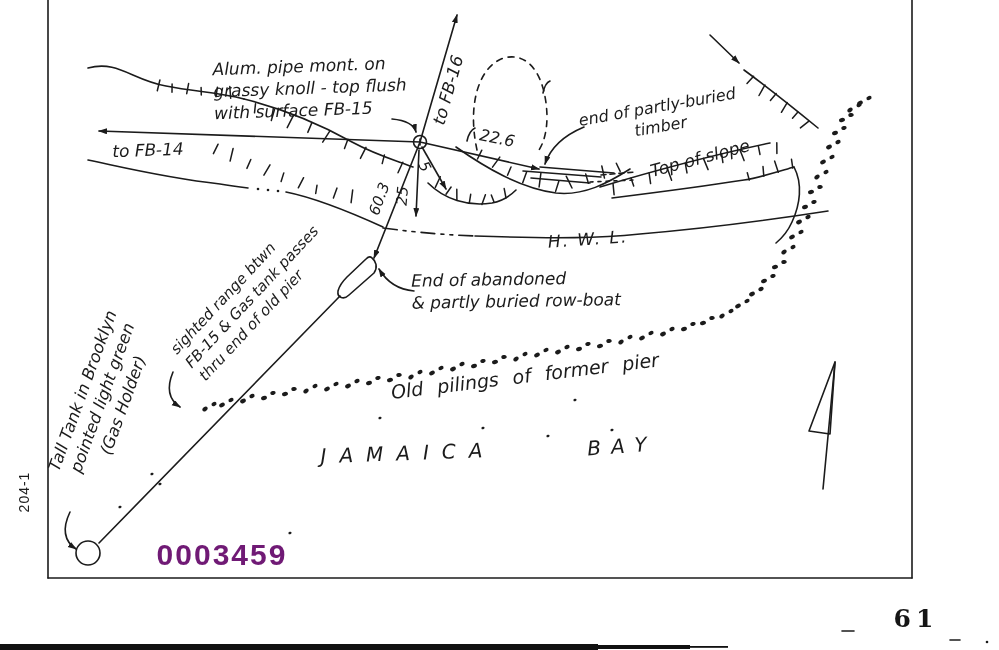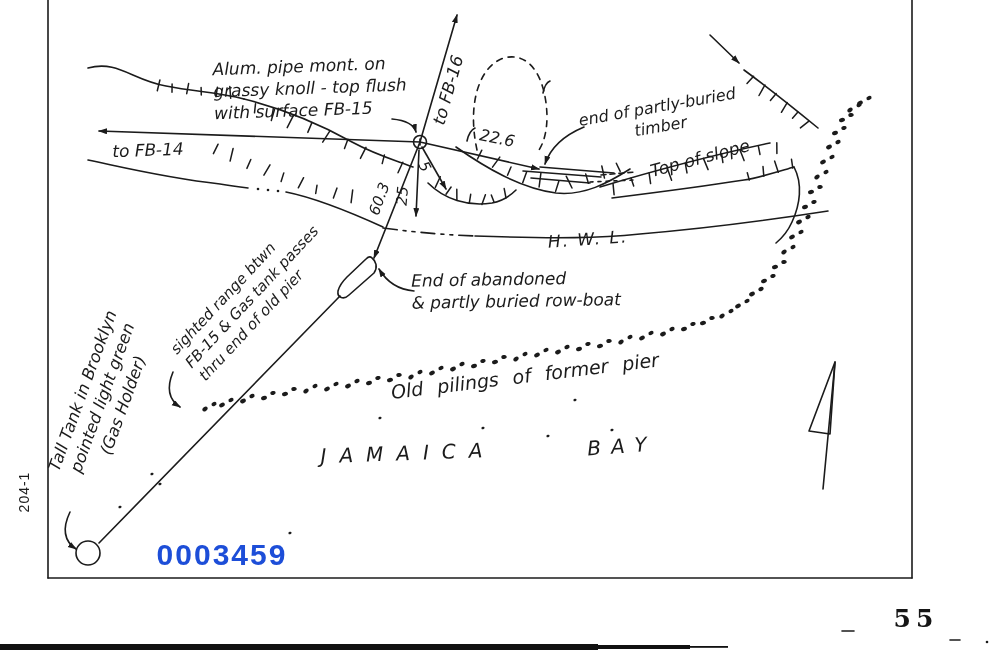--- a/index.html
+++ b/index.html
@@ -13,21 +13,21 @@
   .s{fill:none;stroke:var(--ink,#1b1b1b);stroke-width:1.6;stroke-linecap:round;stroke-linejoin:round;}
   .label{
     position:absolute;color:var(--ink,#1b1b1b);
     white-space:pre-line;line-height:1.3;
     font-style:italic;font-family:"DejaVu Sans",sans-serif;
     transform-origin:center;width:max-content;
   }
   .stamp{
     font-style:normal;font-weight:bold;
     font-family:"Liberation Sans",sans-serif;
-    letter-spacing:2px;color:#1d4ed8;
+    letter-spacing:2px;color:#701a75;
   }
   .pageno{
     font-style:normal;font-weight:bold;
     font-family:"DejaVu Serif",serif;
     letter-spacing:5px;color:#151515;
   }
   .marginlab{
     font-style:normal;font-family:"Liberation Sans",sans-serif;
     letter-spacing:1px;
   }
@@ -322,14 +322,14 @@
   <div class="label" style="left:622px;top:446px;transform:translate(-50%,-50%) rotate(-4deg);font-size:20px;letter-spacing:10px;">BAY</div>
 
   <div class="label" style="left:103px;top:398px;transform:translate(-50%,-50%) rotate(-70deg);font-size:16.5px;text-align:center;">Tall Tank in Brooklyn
 pointed light green
 (Gas Holder)</div>
 
   <div class="label marginlab" style="left:24px;top:492px;transform:translate(-50%,-50%) rotate(-90deg);font-size:14px;font-style:normal;">204-1</div>
 
   <div class="label stamp" style="left:222px;top:554px;transform:translate(-50%,-50%);font-size:30px;">0003459</div>
 
-  <div class="label pageno" style="left:916px;top:619px;transform:translate(-50%,-50%);font-size:25px;">55</div>
+  <div class="label pageno" style="left:916px;top:619px;transform:translate(-50%,-50%);font-size:25px;">61</div>
 </div>
 
 </body></html>

